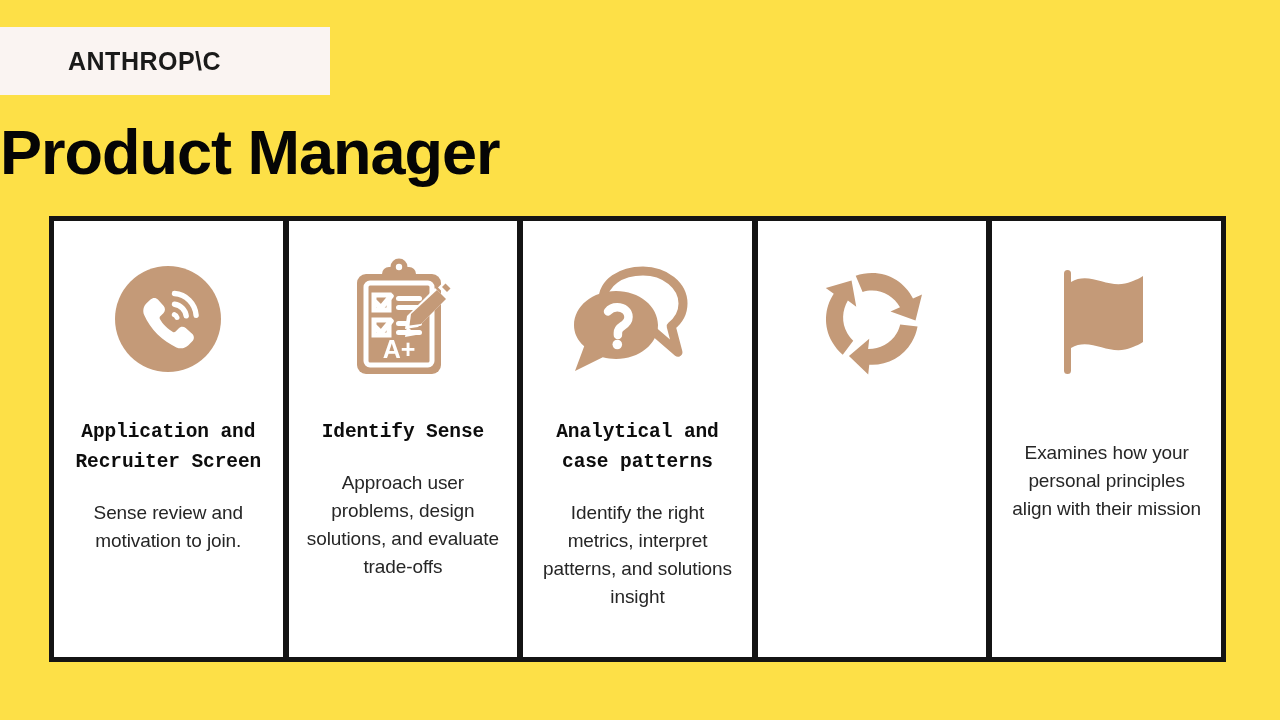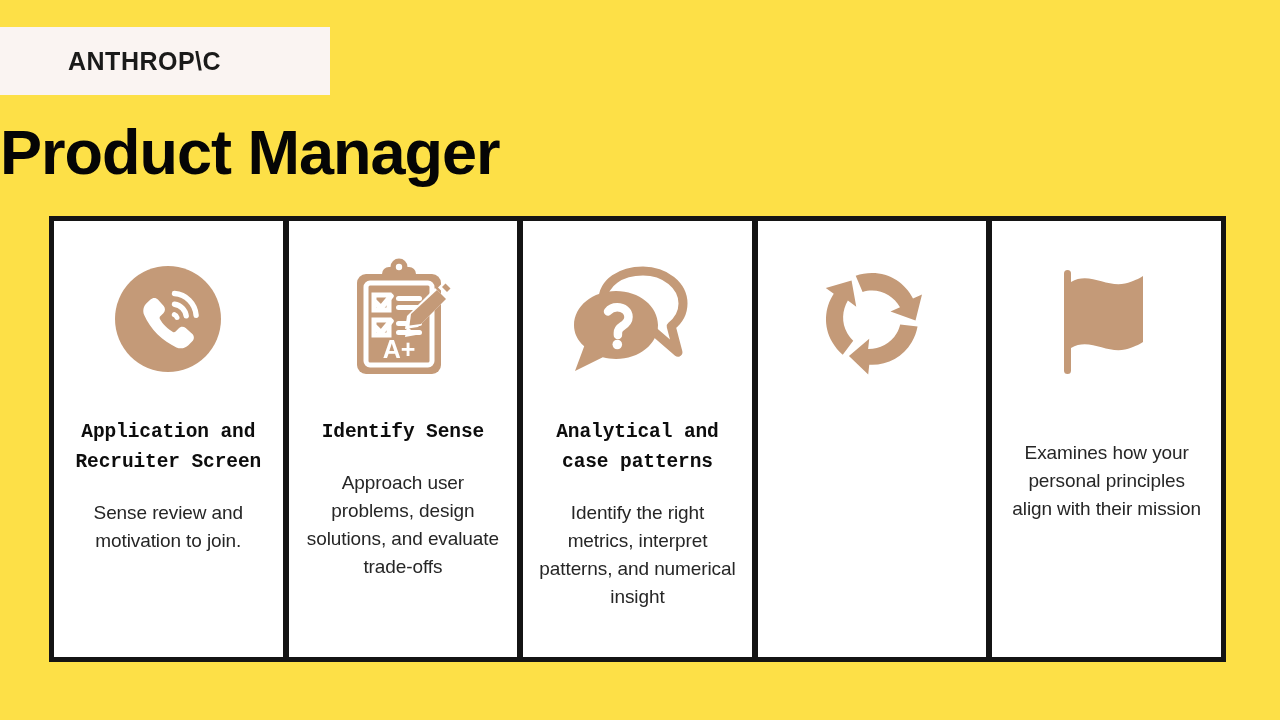--- a/index.html
+++ b/index.html
@@ -186,21 +186,21 @@
     <div class="card">
       <div class="icon-wrap">
         <svg width="140" height="112" viewBox="0 0 140 112" aria-hidden="true">
           <path d="M76 8c22 0 40 14.5 40 32.5 0 9-4.5 17-11.8 22.8l6.8 26-24-20.6c-3.5 0.8-7.2 1.3-11 1.3-22 0-40-14.5-40-32.5S54 8 76 8z" fill="none" stroke="#c49a78" stroke-width="9" stroke-linejoin="round"></path>
           <path d="M49 28c23.2 0 42 15.2 42 34 0 18.8-18.8 34-42 34-4.6 0-9-0.6-13.2-1.7L8 108l9.2-24.7C10.3 77.2 7 70 7 62c0-18.8 18.8-34 42-34z" fill="#c49a78"></path>
           <path d="M41 48.5c2-2.6 5.4-4.2 9.2-4.2 6.4 0 11.3 4 11.3 9.6 0 4.2-2.3 6.6-6.2 9.2-3.3 2.2-4.4 3.7-4.4 6.6v2.2" fill="none" stroke="#ffffff" stroke-width="8.5" stroke-linecap="round" stroke-linejoin="round"></path>
           <circle cx="50.3" cy="81.5" r="4.8" fill="#ffffff"></circle>
         </svg>
       </div>
       <div class="card-title">Analytical and case patterns</div>
-      <div class="card-desc">Identify the right metrics, interpret patterns, and numerical insight</div>
+      <div class="card-desc">Identify the right metrics, interpret patterns, and solutions insight</div>
     </div>
 
     <div class="card">
       <div class="icon-wrap">
         <svg width="124" height="120" viewBox="0 0 124 120" aria-hidden="true">
           <g fill="#c49a78">
             <g transform="rotate(0 62 60)">
               <path d="M62 14c18 0 33.5 10.4 41 25.5l9-4-6.5 26-25-9 9.5-4.2C84.6 38.6 74.2 31.5 62 31.5c-3.3 0-6.4 0.5-9.4 1.4L45.7 16.8C50.8 15 56.3 14 62 14z"></path>
             </g>
             <g transform="rotate(120 62 60)">

